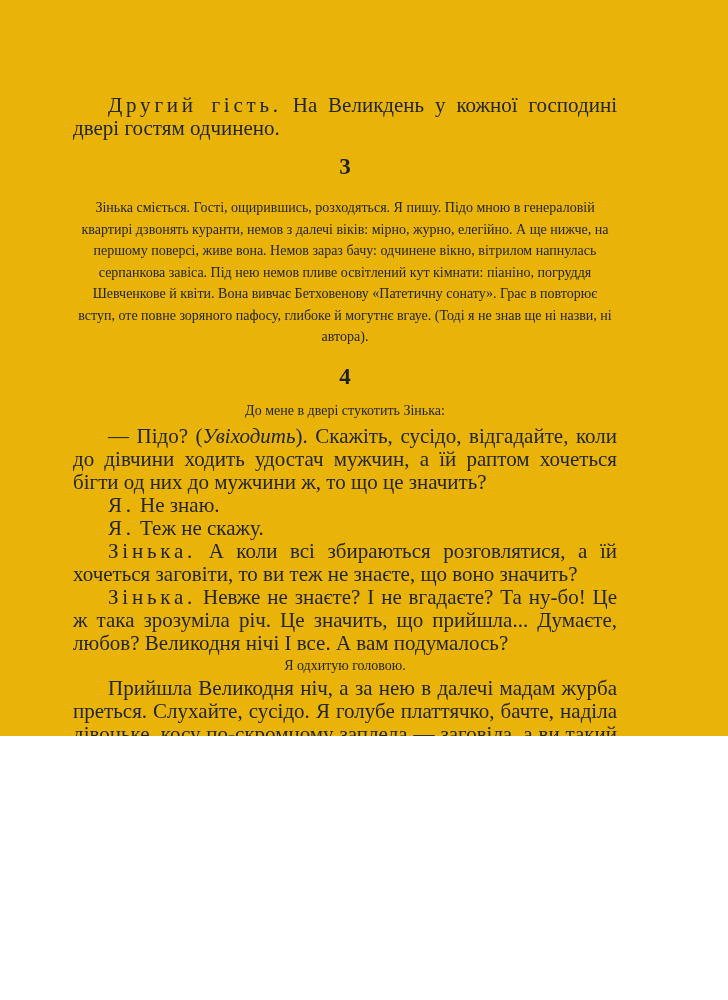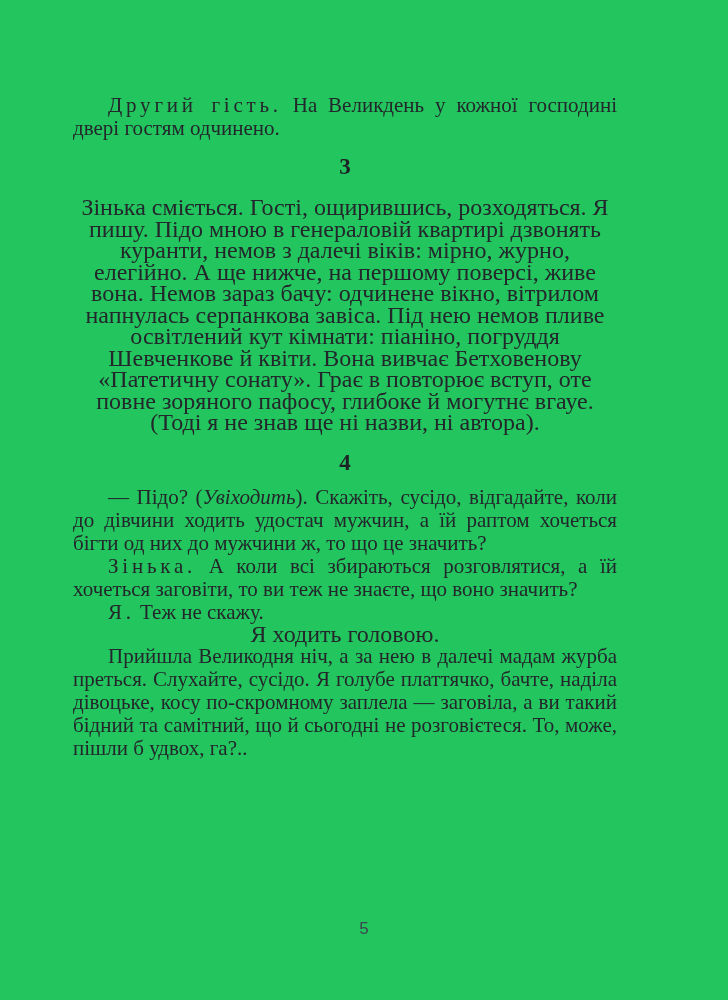--- a/index.html
+++ b/index.html
@@ -3,40 +3,40 @@
   <meta charset="utf-8">
   <style>
     html, body {
       margin: 0;
       padding: 0;
       background: #ffffff;
     }
     .page {
       position: relative;
       width: 728px;
-      height: 1000px;
+      height: 736px;
       box-sizing: border-box;
       padding: 94px 111px 0 73px;
-      background: #22c55e;
+      background: #eab308;
       color: #23262b;
       font-family: "Liberation Serif", "DejaVu Serif", serif;
       overflow: hidden;
     }
     p { margin: 0; }
     .body-par {
       font-size: 21px;
       line-height: 23px;
       text-align: justify;
       text-indent: 35px;
     }
     .speaker {
       letter-spacing: 0.18em;
     }
     .stage {
-      font-size: 24px;
+      font-size: 14px;
       line-height: 21.5px;
       text-align: center;
       text-indent: 0;
     }
     .section-heading {
       font-size: 23px;
       line-height: 26px;
       font-weight: 700;
       text-align: center;
       color: #1d2024;
@@ -64,28 +64,31 @@
 
   <p class="body-par"><span class="speaker">Другий гість.</span> <span>На Великдень у кожної господині двері гостям одчинено.</span></p>
 
 
   <p class="section-heading sec-3">3</p>
 
   <p class="stage">Зінька сміється. Гості, ощирившись, розходяться. Я пишу. Підо мною в генераловій квартирі дзвонять куранти, немов з далечі віків: мірно, журно, елегійно. А ще нижче, на першому поверсі, живе вона. Немов зараз бачу: одчинене вікно, вітрилом напнулась серпанкова завіса. Під нею немов пливе освітлений кут кімнати: піаніно, погруддя Шевченкове й квіти. Вона вивчає Бетховенову «Патетичну сонату». Грає в повторює вступ, оте повне зоряного пафосу, глибоке й могутнє вгауе. (Тоді я не знав ще ні назви, ні автора).</p>
 
   <p class="section-heading sec-4">4</p>
 
+  <p class="stage stage-lead">До мене в двері стукотить Зінька:</p>
 
   <p class="body-par"><span>— Підо? (</span><i>Увіходить</i><span>). Скажіть, сусідо, відгадайте, коли до дівчини ходить удостач мужчин, а їй раптом хочеться бігти од них до мужчини ж, то що це значить?</span></p>
 
+  <p class="body-par"><span class="speaker">Я.</span> <span>Не знаю.</span></p>
+
+  <p class="body-par"><span class="speaker">Я.</span> <span>Теж не скажу.</span></p>
 
   <p class="body-par"><span class="speaker">Зінька.</span> <span>А коли всі збираються розговлятися, а їй хочеться заговіти, то ви теж не знаєте, що воно значить?</span></p>
 
-  <p class="body-par"><span class="speaker">Я.</span> <span>Теж не скажу.</span></p>
+  <p class="body-par"><span class="speaker">Зінька.</span> <span>Невже не знаєте? І не вгадаєте? Та ну-бо! Це ж така зрозуміла річ. Це значить, що прийшла... Думаєте, любов? Великодня нічі І все. А вам подумалось?</span></p>
 
-
-  <p class="stage">Я ходить головою.</p>
+  <p class="stage">Я одхитую головою.</p>
 
   <p class="body-par"><span>Прийшла Великодня ніч, а за нею в далечі мадам журба преться. Слухайте, сусідо. Я голубе платтячко, бачте, наділа дівоцьке, косу по-скромному заплела — заговіла, а ви такий бідний та самітний, що й сьогодні не розговієтеся. То, може, пішли б удвох, га?..</span></p>
 
   <div class="page-number">5</div>
 
 </div>
 
 </body></html>

